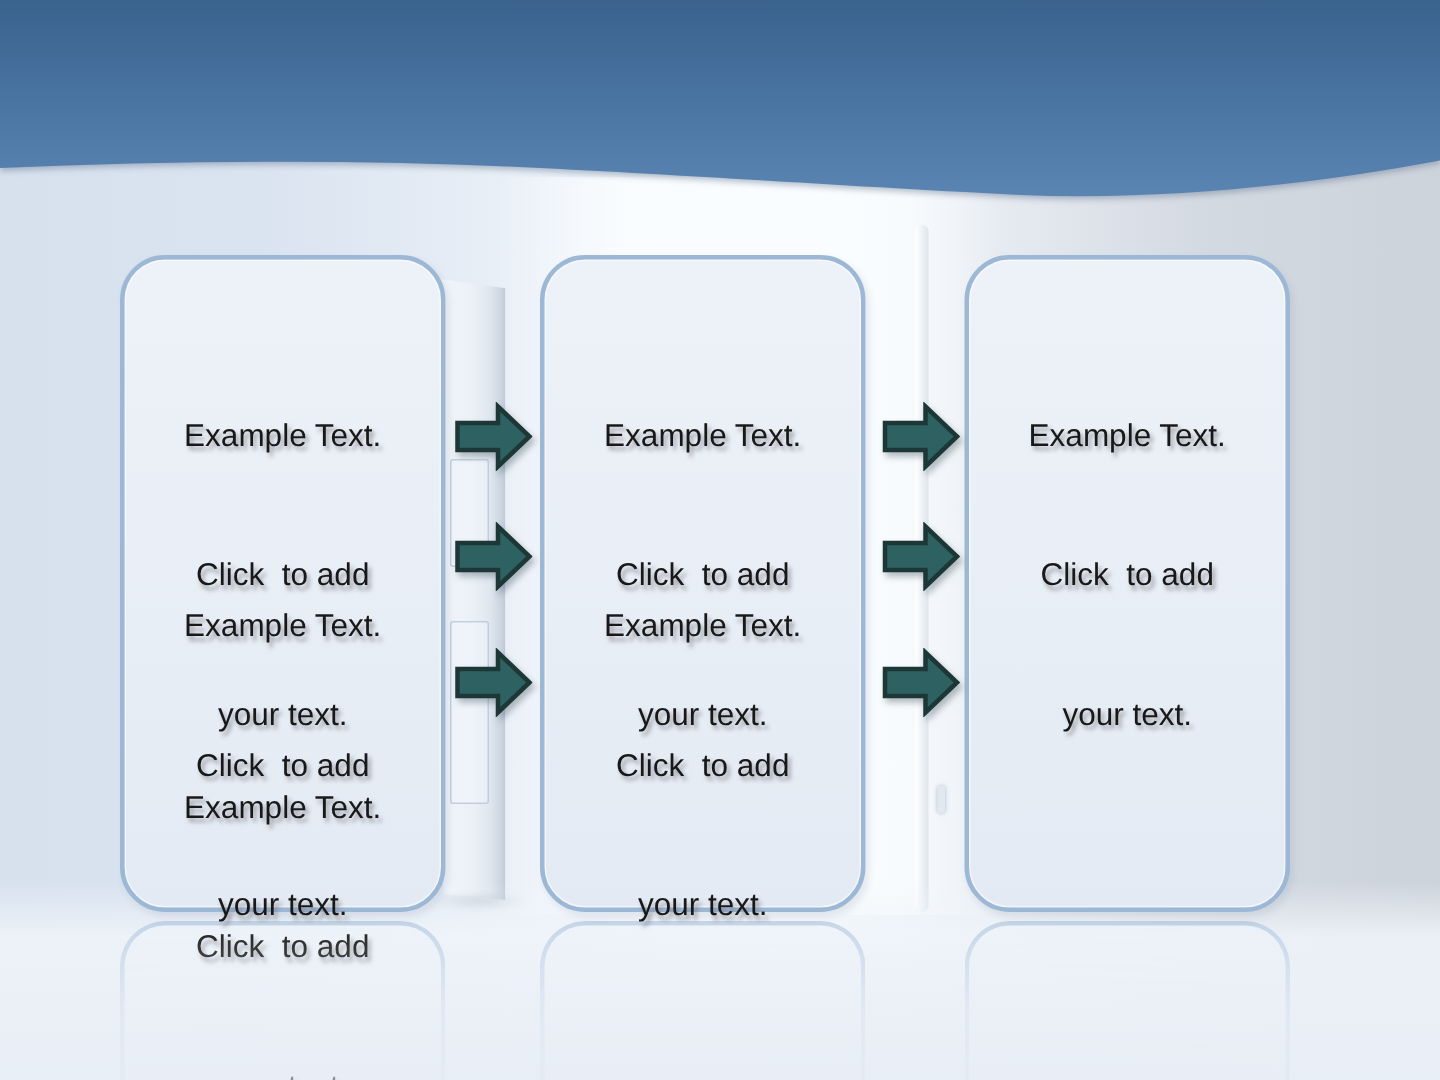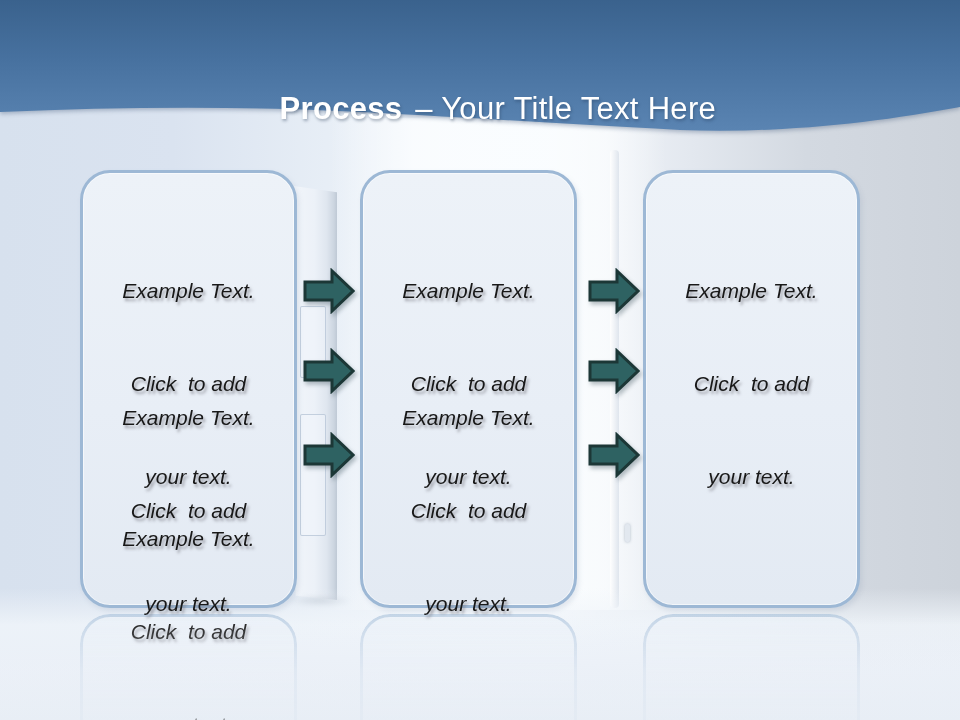--- a/index.html
+++ b/index.html
@@ -31,21 +31,21 @@
   .slide-title .emph{font-weight:700;}
   .slide-title .rest{font-weight:400;margin-left:13px;}
   
   .panel{position:absolute;top:170px;width:217px;height:438px;z-index:5;border-radius:30px;
      background:linear-gradient(180deg,#edf2f8 0%,#e8eef6 55%,#e3eaf3 100%);
      border:3px solid #9db8d5;box-sizing:border-box;
      box-shadow:inset 0 0 0 1px rgba(255,255,255,0.55),2px 3px 5px rgba(125,145,170,0.18);}
   .panel.p1{left:80px;}
   .panel.p2{left:360px;}
   .panel.p3{left:643px;}
-  .tblock{position:absolute;left:0;right:0;text-align:center;font-style:italic;
+  .tblock{position:absolute;left:0;right:0;text-align:center;
      font-size:21px;line-height:31px;color:#181818;white-space:pre;
      text-shadow:2px 3px 3px rgba(115,115,125,0.65);cursor:text;}
   .tblock.b1{top:40px;} .tblock.b2{top:167px;} .tblock.b3{top:288px;}
   
   .arrow{position:absolute;width:52px;height:46px;z-index:5;
      filter:drop-shadow(2px 3px 2px rgba(70,90,100,0.4));}
   .acol1{left:303px;} .acol2{left:588px;}
   .arow1{top:268px;} .arow2{top:348px;} .arow3{top:432px;}
   
   .refl{position:absolute;top:614px;width:217px;height:112px;z-index:4;
@@ -77,23 +77,20 @@
     <defs>
       <linearGradient id="hdr" x1="0" y1="0" x2="0" y2="1">
         <stop offset="0%" stop-color="#3a628d"></stop>
         <stop offset="45%" stop-color="#47719f"></stop>
         <stop offset="100%" stop-color="#5a84b2"></stop>
       </linearGradient>
     </defs>
     <path d="M0,0 H960 V107 C880,122 780,134 680,130 C560,124 480,118 360,112 C240,106 120,107 0,112 Z" fill="url(#hdr)"></path>
   </svg>
 
-  <div class="slide-title">
-    <span class="emph">Process</span><span class="rest">– Your Title Text Here</span>
-  </div>
 
   <div class="panel p1">
     <div class="tblock b1">
       <div>Example Text.</div>
       <div>Click  to add</div>
       <div>your text.</div>
     </div>
     <div class="tblock b2">
       <div>Example Text.</div>
       <div>Click  to add</div>

